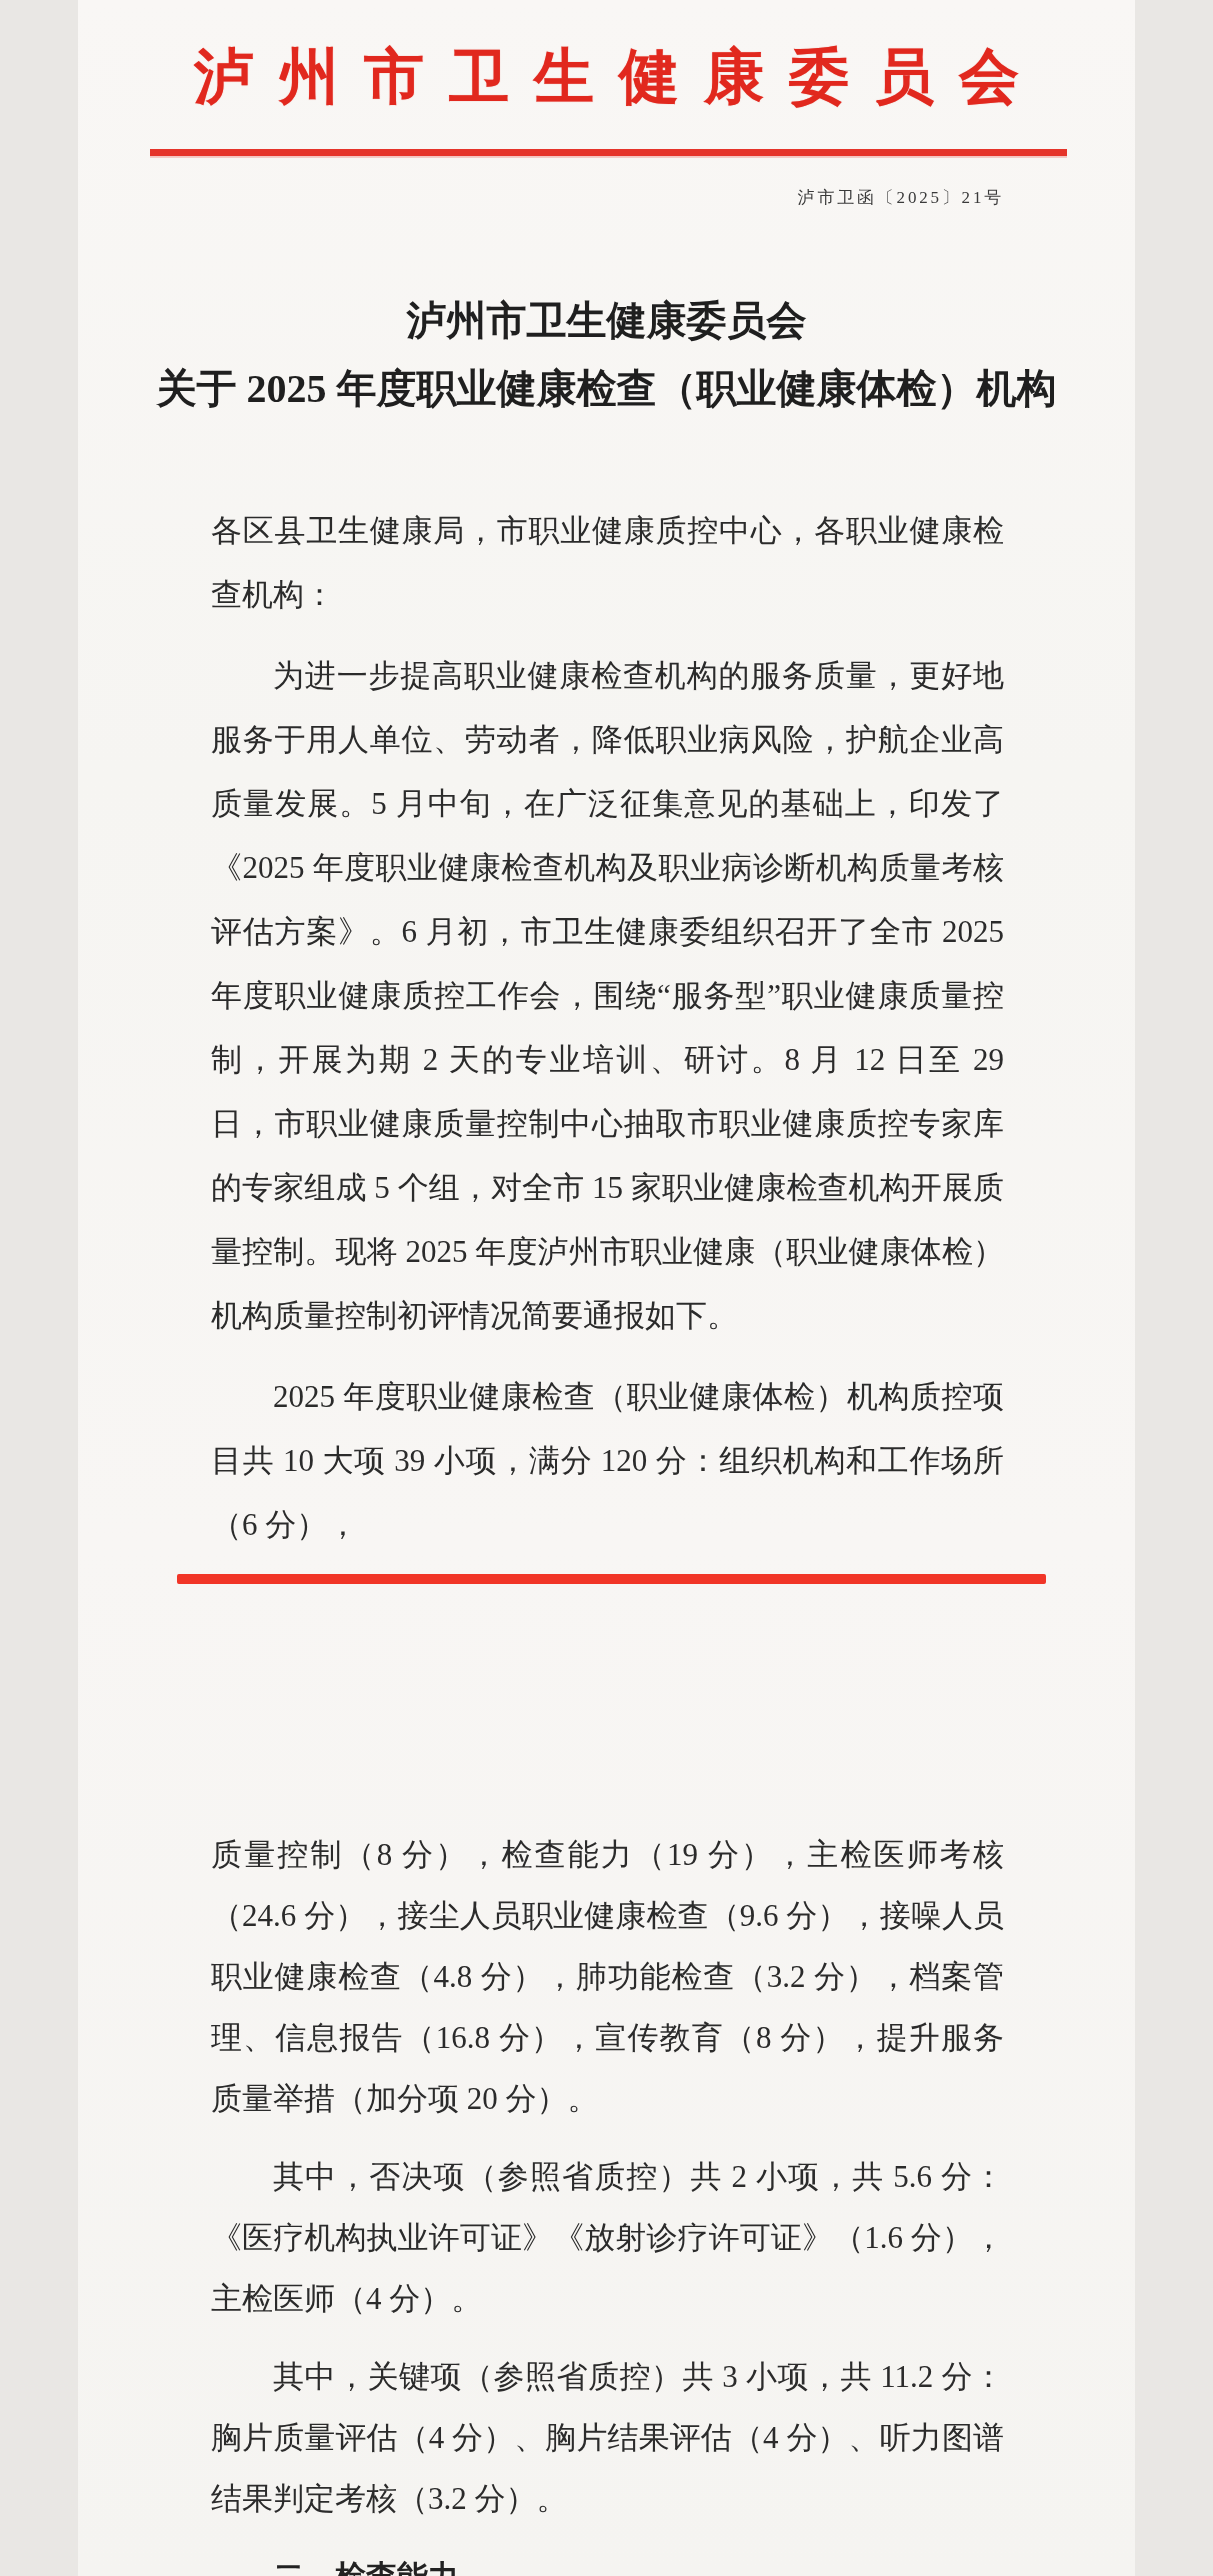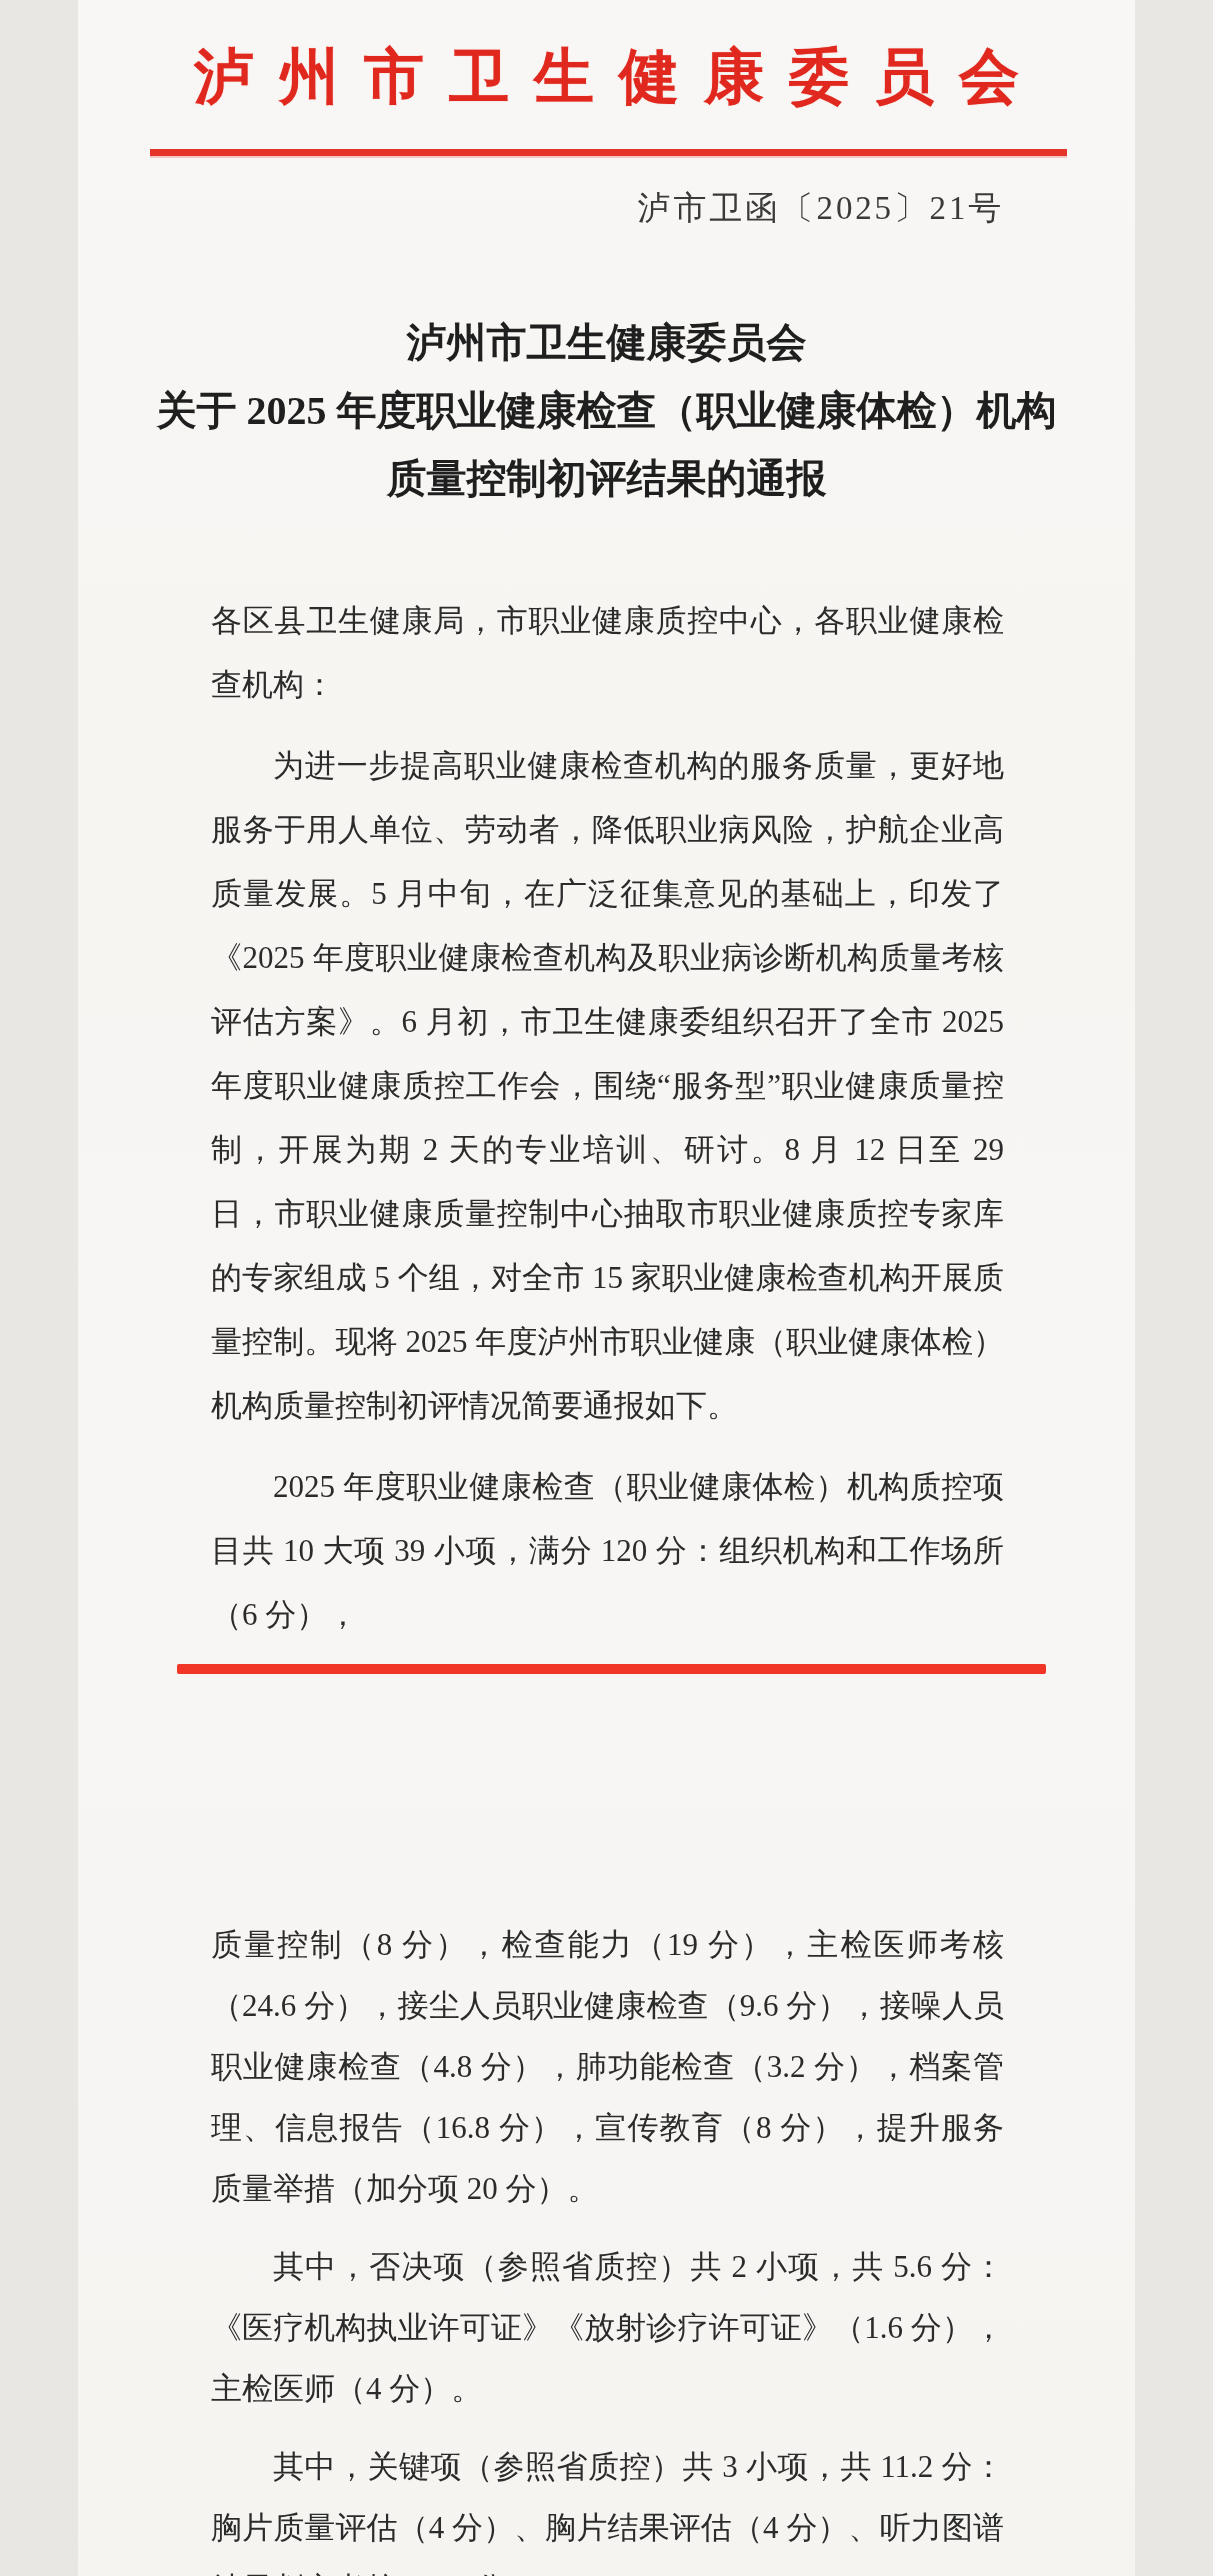--- a/index.html
+++ b/index.html
@@ -28,21 +28,21 @@
   .head-rule{
     height:6.6px;
     background:#e5342a;
     margin:40px 68px 0 72px;
     box-shadow:0 1.9px 0 rgba(229,52,42,.25);
   }
   .doc-no{
     margin-top:30px;
     text-align:right;
     padding-right:131px;
-    font-size:33px;
+    font-size:17px;
     letter-spacing:2.8px;
     color:#3a3a3a;
   }
   
   .title-block{
     margin-top:78px;
     text-align:center;
     font-size:40px;
     font-weight:700;
     line-height:68px;
@@ -93,21 +93,20 @@
 
   <div class="agency">泸州市卫生健康委员会</div>
 
   <div class="head-rule"></div>
 
   <div class="doc-no">泸市卫函〔2025〕21号</div>
 
   <div class="title-block">
     <div>泸州市卫生健康委员会</div>
     <div>关于 2025 年度职业健康检查（职业健康体检）机构</div>
-    <div>质量控制初评结果的通报</div>
   </div>
 
   <div class="content c1">
     <p>各区县卫生健康局，市职业健康质控中心，各职业健康检查机构：</p>
     <p class="indent">为进一步提高职业健康检查机构的服务质量，更好地服务于用人单位、劳动者，降低职业病风险，护航企业高质量发展。5 月中旬，在广泛征集意见的基础上，印发了《2025 年度职业健康检查机构及职业病诊断机构质量考核评估方案》。6 月初，市卫生健康委组织召开了全市 2025 年度职业健康质控工作会，围绕“服务型”职业健康质量控制，开展为期 2 天的专业培训、研讨。8 月 12 日至 29 日，市职业健康质量控制中心抽取市职业健康质控专家库的专家组成 5 个组，对全市 15 家职业健康检查机构开展质量控制。现将 2025 年度泸州市职业健康（职业健康体检）机构质量控制初评情况简要通报如下。</p>
     <p class="indent">2025 年度职业健康检查（职业健康体检）机构质控项目共 10 大项 39 小项，满分 120 分：组织机构和工作场所（6 分），</p>
   </div>
 
   <div class="mid-rule"></div>
 

